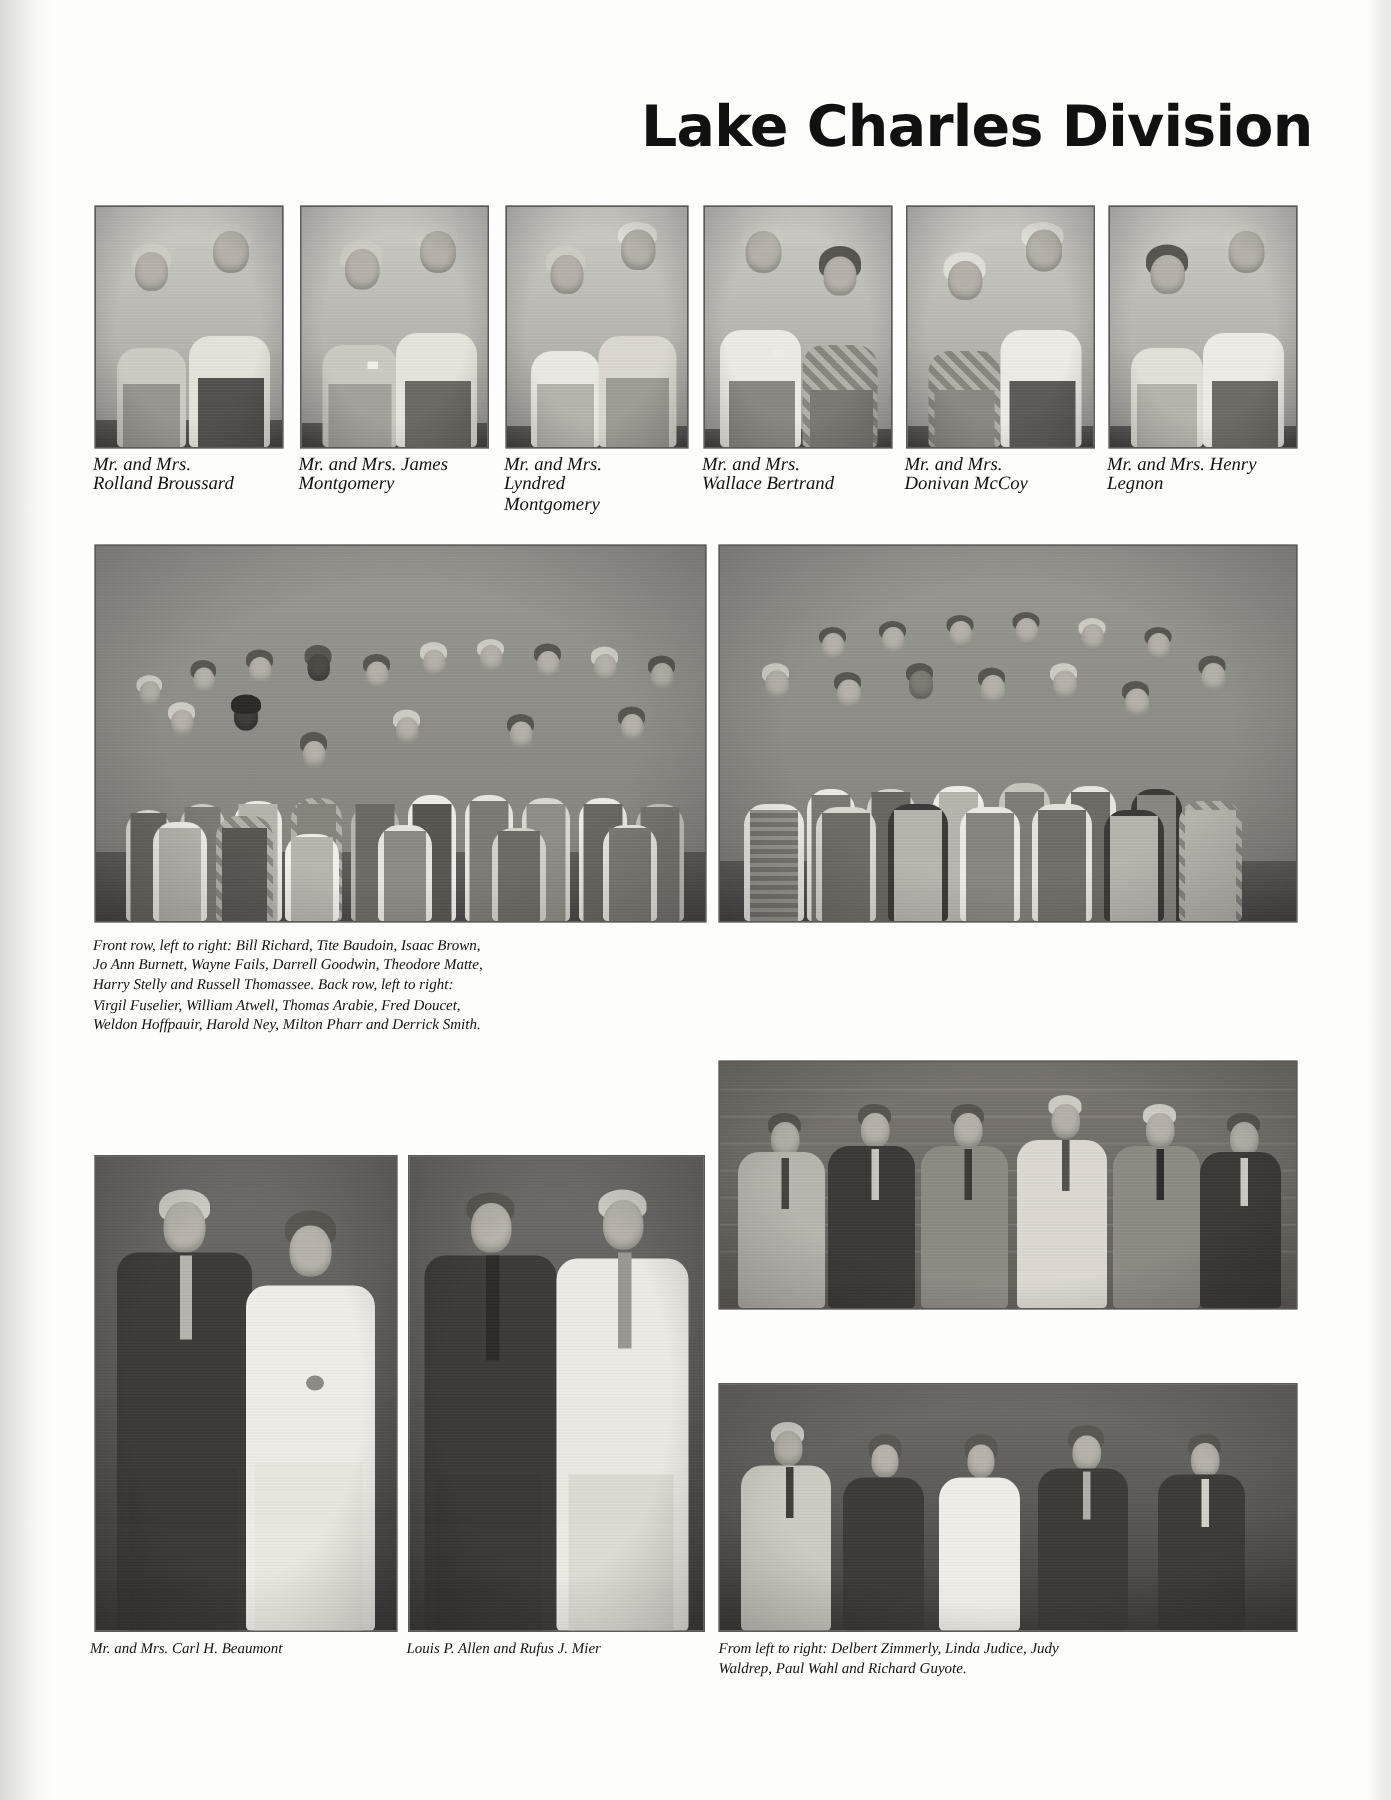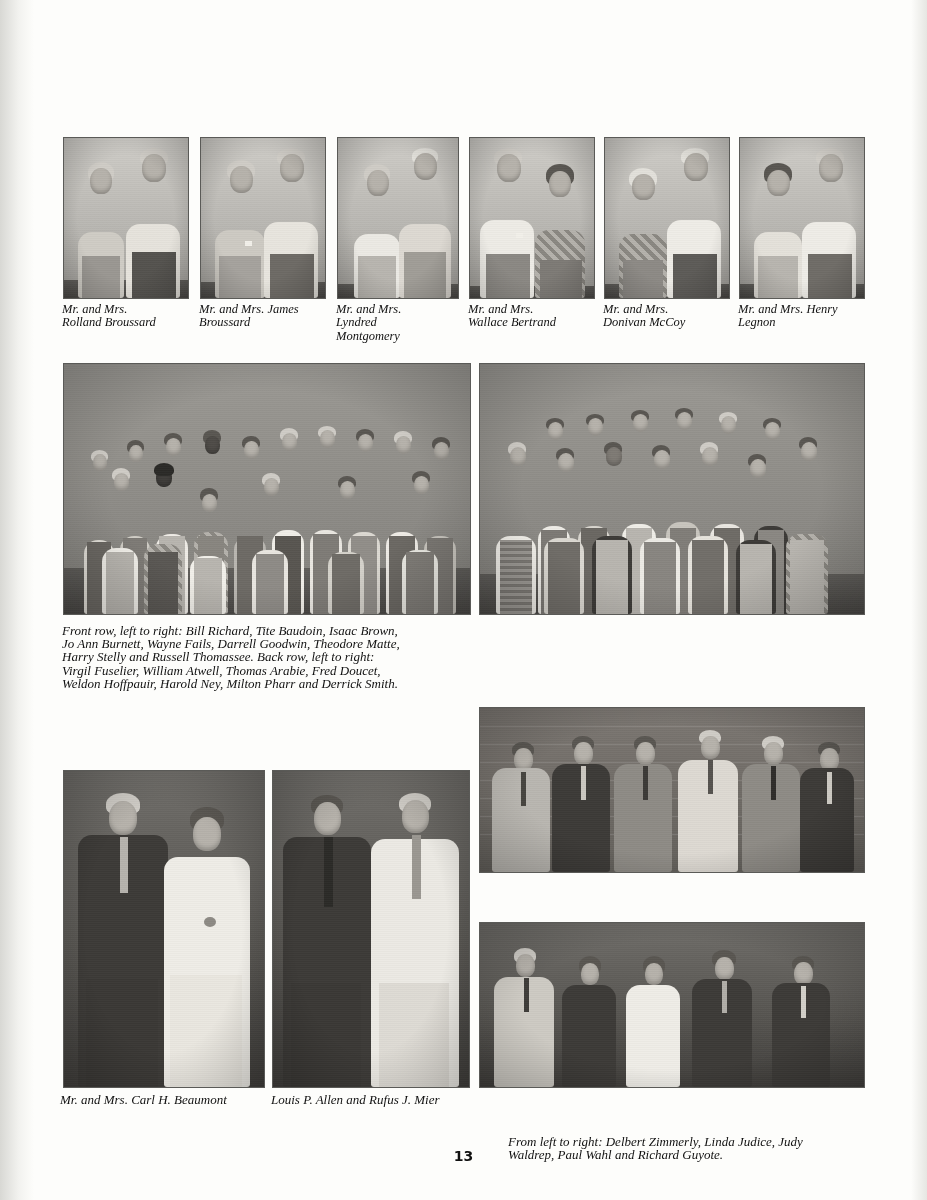--- a/index.html
+++ b/index.html
@@ -65,21 +65,21 @@
   .caption {
     position: absolute;
     font-family: "Liberation Serif", serif;
     font-style: italic;
     font-size: 12.5px;
     line-height: 13.4px;
     color: #111;
     white-space: pre-line;
   }
   .caption.small {
-    font-size: 13px;
+    font-size: 10px;
     line-height: 13.2px;
   }
 
   .page-number {
     position: absolute;
     left: 0;
     right: 0;
     top: 1148px;
     text-align: center;
     font-family: "DejaVu Sans", sans-serif;
@@ -166,20 +166,21 @@
       repeating-linear-gradient(0deg, rgba(255,255,255,0.035) 0 1px, rgba(0,0,0,0.035) 1px 2px);
     pointer-events: none;
     opacity: .6;
   }
 </style>
 </head>
 <body>
 
 <div class="page">
 
+  <div class="heading" id="lake-charles-heading">Lake Charles Division</div>
 
   <div class="photo" style="left:63px; top:137px; width:124px; height:160px;">
     <div class="ph-bg wall-light"></div>
     <div class="floor" style="height:18px;"></div>
     <div class="person" style="left:8px; width:56px; height:140px;">
       <div class="hair grey" style="left:16px; top:4px; width:26px; height:20px;"></div>
       <div class="head" style="left:18px; top:10px; width:22px; height:26px;"></div>
       <div class="body" style="left:6px; width:46px; height:66px; background:#cfccc5;"></div>
       <div class="legs" style="left:10px; width:38px; height:42px; background:#9a9792;"></div>
     </div>
@@ -286,21 +287,21 @@
       <div class="body" style="left:4px; width:54px; height:76px; background:#efede7;"></div>
       <div class="legs" style="left:10px; width:44px; height:44px; background:#6f6c67;"></div>
     </div>
     <div class="grain"></div>
       <div class="vignette"></div>
   </div>
 
   <div class="caption" style="left:62px; top:303px; width:128px;">Mr. and Mrs.
 Rolland Broussard</div>
   <div class="caption" style="left:199px; top:303px; width:132px;">Mr. and Mrs. James
-Broussard</div>
+Montgomery</div>
   <div class="caption" style="left:336px; top:303px; width:124px;">Mr. and Mrs.
 Lyndred
 Montgomery</div>
   <div class="caption" style="left:468px; top:303px; width:130px;">Mr. and Mrs.
 Wallace Bertrand</div>
   <div class="caption" style="left:603px; top:303px; width:128px;">Mr. and Mrs.
 Donivan McCoy</div>
   <div class="caption" style="left:738px; top:303px; width:136px;">Mr. and Mrs. Henry
 Legnon</div>
 
@@ -582,21 +583,21 @@
     <div class="person" style="left:290px; width:64px; height:136px;">
       <div class="hair" style="left:22px; top:5px; width:22px; height:15px;"></div>
       <div class="head" style="left:24px; top:11px; width:19px; height:23px;"></div>
       <div class="body dark" style="left:2px; width:58px; height:104px;"></div>
       <div class="tie" style="left:31px; top:35px; height:32px; background:#d2cfc8;"></div>
     </div>
     <div class="grain"></div>
       <div class="vignette"></div>
   </div>
 
-  <div class="caption small" style="left:479px; top:1135px; width:390px;margin-left:29px;">From left to right: Delbert Zimmerly, Linda Judice, Judy
+  <div class="caption small" style="left:479px; top:1093px; width:390px;">From left to right: Delbert Zimmerly, Linda Judice, Judy
 Waldrep, Paul Wahl and Richard Guyote.</div>
 
   <div class="photo" style="left:63px; top:770px; width:200px; height:316px;">
     <div class="ph-bg wall-dark"></div>
     <div class="person" style="left:12px; width:96px; height:300px;">
       <div class="hair grey" style="left:30px; top:6px; width:34px; height:22px;"></div>
       <div class="head" style="left:33px; top:14px; width:28px; height:34px;"></div>
       <div class="body dark" style="left:2px; width:90px; height:252px;"></div>
       <div class="tie" style="left:44px; top:50px; width:8px; height:56px; background:#b6b3ad;"></div>
       <div class="legs dark" style="left:10px; width:72px; height:108px;"></div>
@@ -629,15 +630,14 @@
       <div class="body" style="left:2px; width:88px; height:248px; background:#eceae4;"></div>
       <div class="tie" style="left:43px; top:48px; width:9px; height:64px; background:#9a9791;"></div>
       <div class="legs light" style="left:10px; width:70px; height:104px; background:#dedbd4;"></div>
     </div>
     <div class="grain"></div>
       <div class="vignette"></div>
   </div>
 
   <div class="caption small" style="left:271px; top:1093px; width:208px;">Louis P. Allen and Rufus J. Mier</div>
 
-  <div class="page-number">13</div>
 
 </div>
 
 </body></html>

